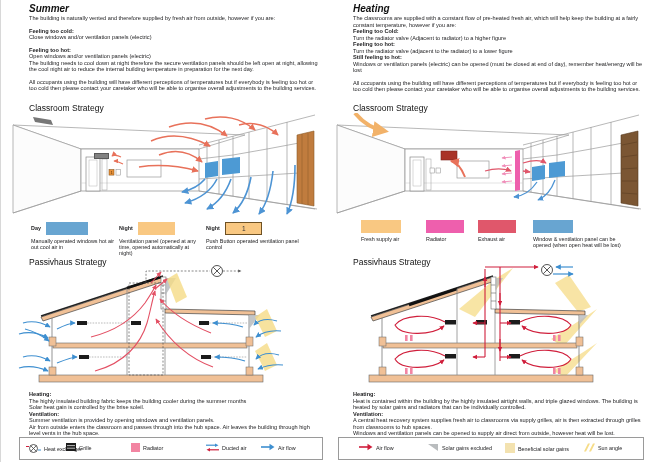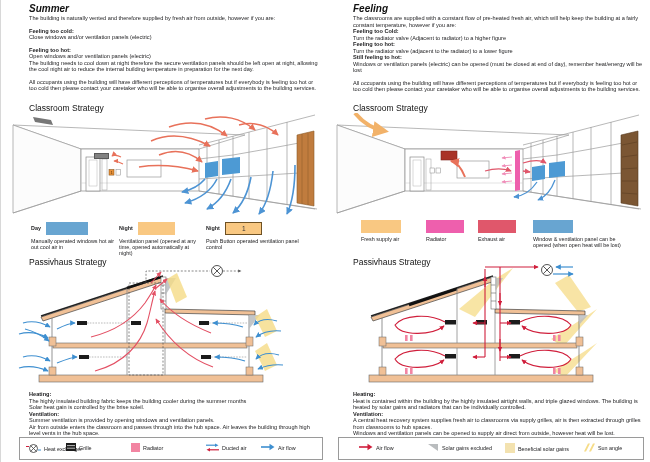--- a/index.html
+++ b/index.html
@@ -306,21 +306,21 @@
       <span class="ic">
         <svg width="14" height="8" viewBox="0 0 14 8">
           <line x1="0" y1="4" x2="9" y2="4" stroke="#3E8FD0" stroke-width="1.6"></line>
           <path d="M8.5,0.8 L13.5,4 L8.5,7.2 Z" fill="#3E8FD0"></path>
         </svg>
       </span><span class="tx">Air flow</span>
     </div>
   </div>
 
   <div class="col" id="col-winter">
-    <div class="main-title">Feeling</div>
+    <div class="main-title">Heating</div>
 
     <div class="textblock">
       <p>The classrooms are supplied with a constant flow of pre-heated fresh air, which will help keep the building at a fairly constant temperature, however if you are:</p>
       <p class="b">Feeling too Cold:</p>
       <p>Turn the radiator valve (Adjacent to radiator) to a higher figure</p>
       <p class="b">Feeling too hot:</p>
       <p>Turn the radiator valve (adjacent to the radiator) to a lower figure</p>
       <p class="b">Still feeling to hot:</p>
       <p>Windows or ventilation panels (electric) can be opened (must be closed at end of day), remember heat/energy will be lost</p>
       <div class="gap"></div>

